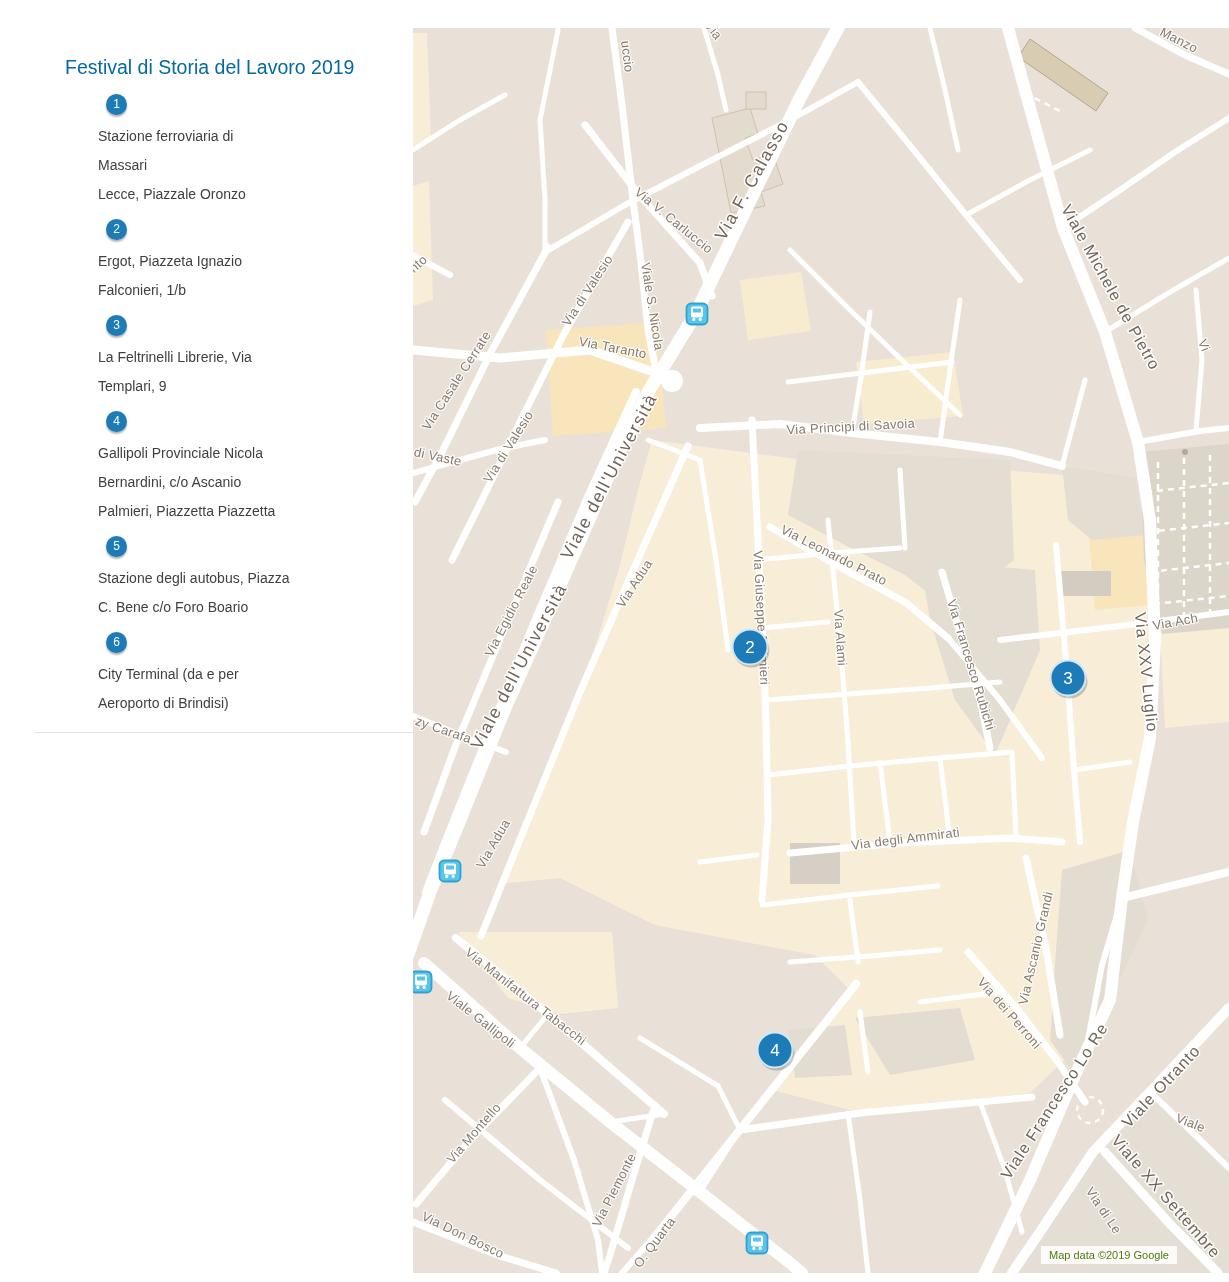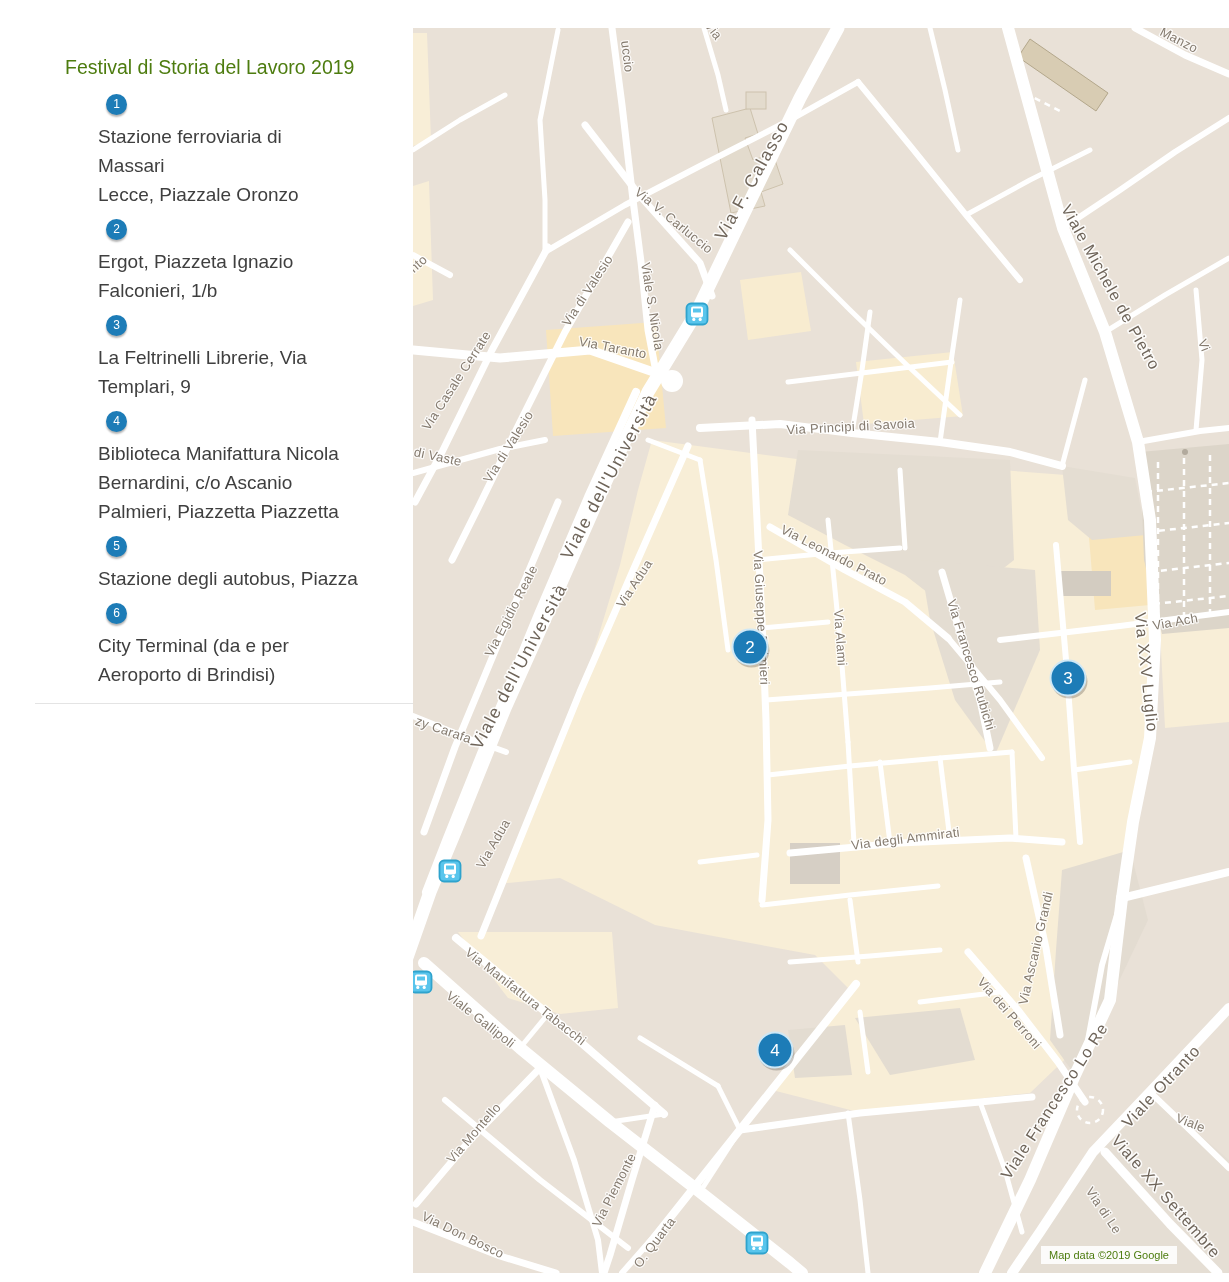--- a/index.html
+++ b/index.html
@@ -2,29 +2,29 @@
 <html><head>
 <meta charset="utf-8">
 <style>
   html,body{margin:0;padding:0}
   body{
     width:1229px;height:1282px;position:relative;background:#ffffff;
     font-family:"Liberation Sans",sans-serif;overflow:hidden;
     --accent:#1b80c0;
   }
   .sidebar{position:absolute;left:0;top:0;width:413px;background:#ffffff}
-  .legend-title{margin:54px 0 0 65px;font-size:19.5px;line-height:26px;color:#4d7c0f;font-weight:400}
+  .legend-title{margin:54px 0 0 65px;font-size:19.5px;line-height:26px;color:#0369a1;font-weight:400}
   #legend-items{margin:14px 0 0 98px}
   .item{margin-bottom:10px}
   .chip{
     width:21px;height:21px;border-radius:50%;background:var(--accent);
     color:#fff;font-size:12px;line-height:21px;text-align:center;
     margin:0 0 7px 8px;box-shadow:0 2px 2px rgba(0,0,0,.3);
   }
-  .lines{font-size:19px;line-height:29px;color:#3f3f3f}
+  .lines{font-size:14px;line-height:29px;color:#3f3f3f}
   .divider{border:none;border-top:1px solid #e4e4e4;margin:14px 0 0 35px;width:378px}
   .map{position:absolute;left:413px;top:28px;width:816px;height:1245px;overflow:hidden;background:#e9e1d7}
   .map svg{display:block}
   .lbl{fill:#857b6f;font-size:13px;letter-spacing:.3px;
        paint-order:stroke;stroke:#ffffff;stroke-width:2.6px;stroke-linejoin:round;stroke-opacity:.8}
   .maj,.xl{fill:#6e6459;stroke-width:3.2px;stroke-opacity:.85}
   .maj{font-size:16px;letter-spacing:1px}
   .xl{font-size:17.5px;letter-spacing:1.6px}
   .mnum{fill:#ffffff;font-size:17px;text-anchor:middle}
   .attr{
@@ -56,29 +56,30 @@
       <div class="item">
         <div class="chip">3</div>
         <div class="lines">
           <div>La Feltrinelli Librerie, Via</div>
           <div>Templari, 9</div>
         </div>
       </div>
       <div class="item">
         <div class="chip">4</div>
         <div class="lines">
-          <div>Biblioteca Manifattura Nicola</div>
+          <div>Gallipoli Provinciale Nicola</div>
           <div>Bernardini, c/o Ascanio</div>
           <div>Palmieri, Piazzetta Piazzetta</div>
         </div>
       </div>
       <div class="item">
         <div class="chip">5</div>
         <div class="lines">
           <div>Stazione degli autobus, Piazza</div>
+          <div>C. Bene c/o Foro Boario</div>
         </div>
       </div>
       <div class="item">
         <div class="chip">6</div>
         <div class="lines">
           <div>City Terminal (da e per</div>
           <div>Aeroporto di Brindisi)</div>
         </div>
       </div>
     </div>

